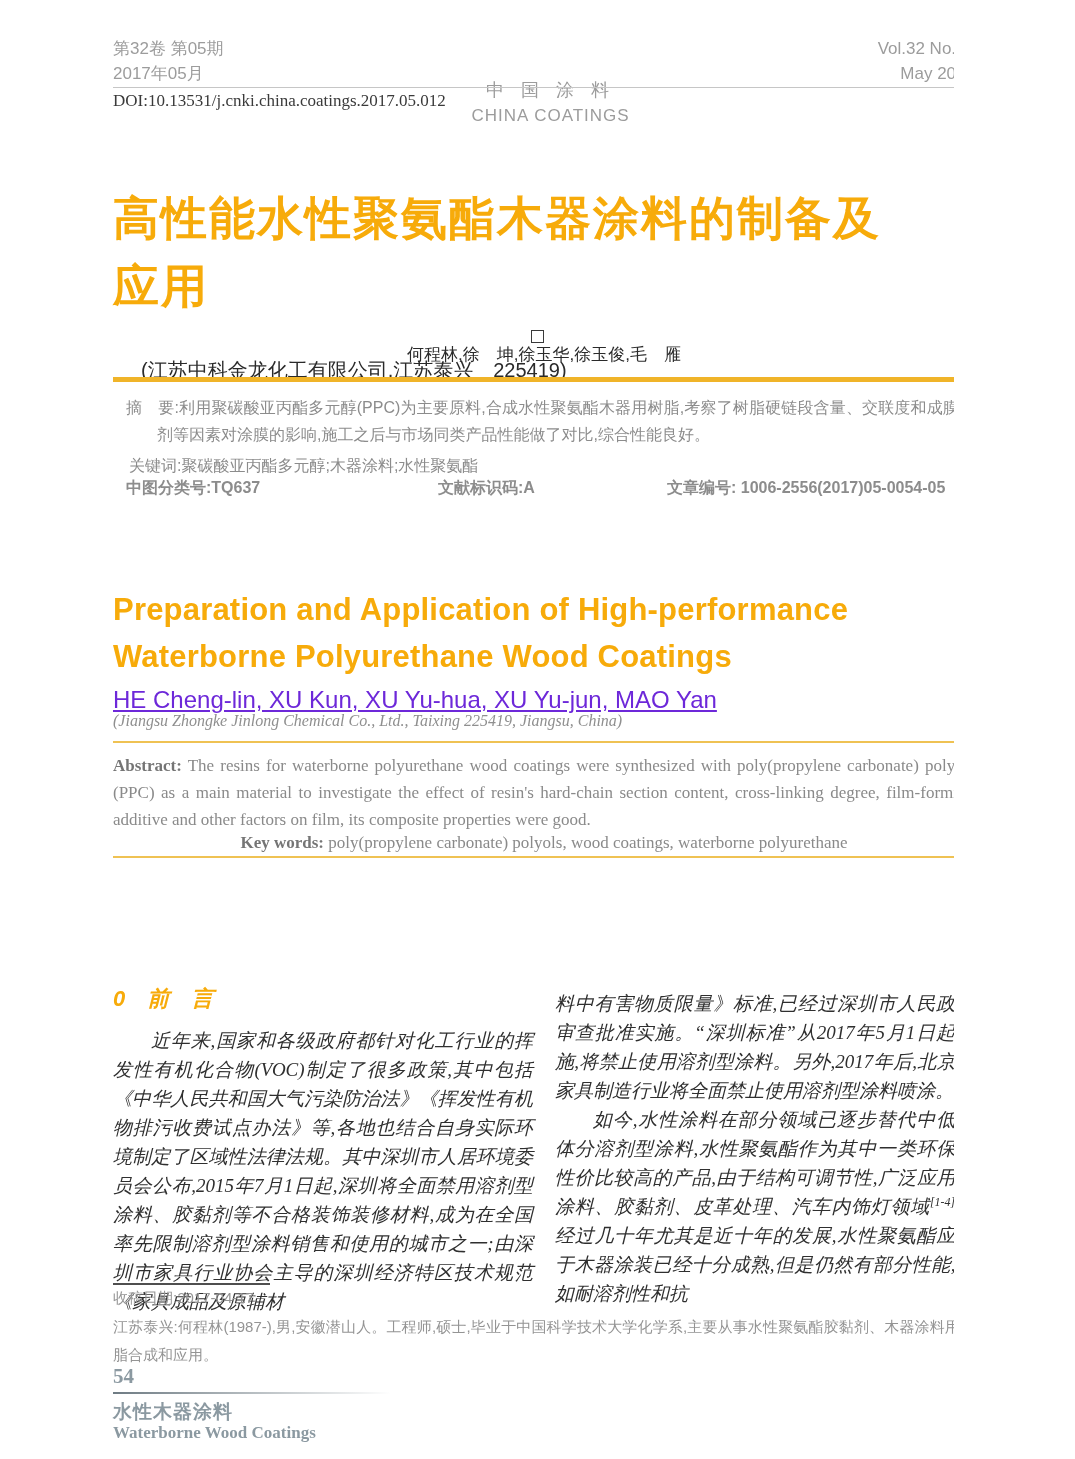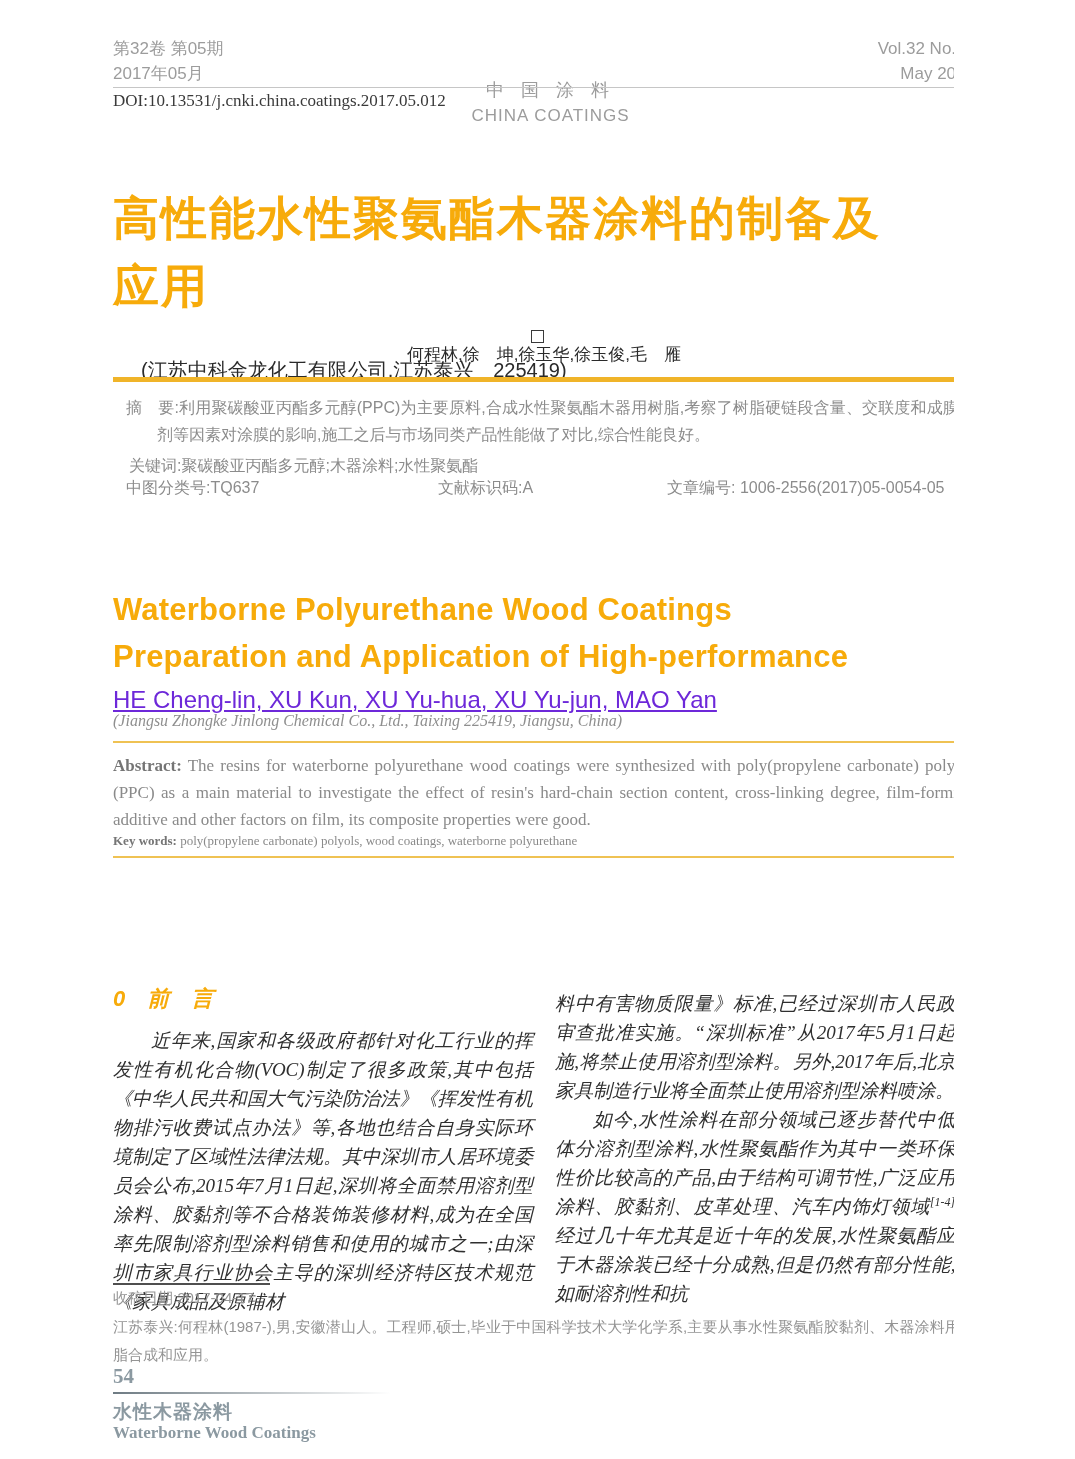--- a/index.html
+++ b/index.html
@@ -37,33 +37,33 @@
   
   .authors-zh{top:330px;color:#2A2A2A;font-size:17px;display:flex;align-items:center;flex-direction:column;}
   .author-box{display:inline-block;width:13px;height:13px;border:1.5px solid #3A3A3A;margin-right:13px;flex:0 0 auto;}
   .affiliation-zh{top:357px;color:#2A2A2A;font-size:20px;padding-left:28px;}
   .rule-thick{top:377px;height:5px;background:var(--rule-thick);}
 
   
   .abstract-zh{top:394px;color:var(--text-gray);font-size:16px;line-height:27px;margin-left:13px;width:849px;padding-left:31px;text-indent:-31px;text-align:justify;}
   .keywords-zh{top:456px;color:var(--text-gray);font-size:16px;margin-left:16px;}
   .clc-row{top:478px;color:var(--text-gray);font-size:16px;margin-left:13px;height:20px;}
-  .clc-row span{position:absolute;top:0;white-space:nowrap;}
+  .clc-row span{position:absolute;top:0;white-space:nowrap;font-weight:bold;}
   .clc-class{left:0;}
   .clc-doc{left:312px;}
   .clc-article{left:541px;}
 
   
   .title-en{top:586px;color:var(--accent);font-weight:bold;font-size:31px;line-height:47px;letter-spacing:0.2px;}
   .authors-en{top:686px;color:#6d28d9;font-size:24px;text-decoration:underline;}
   .affiliation-en{top:712px;color:#8F8F8F;font-size:16px;font-family:"Liberation Serif",serif;font-style:italic;}
   .rule-thin-1{top:741px;height:2px;background:var(--rule-thin);}
   .abstract-en{top:752px;color:#8A8A8A;font-family:"Liberation Serif",serif;font-size:17px;line-height:27px;text-align:justify;}
   .abstract-en .lbl{font-weight:bold;color:#757575;}
-  .keywords-en{top:833px;color:#8A8A8A;font-family:"Liberation Serif",serif;font-size:13px;}
+  .keywords-en{top:833px;color:#8A8A8A;font-family:"Liberation Serif",serif;font-size:17px;text-align:center;}
   .keywords-en .lbl{font-weight:bold;color:#757575;}
   .rule-thin-2{top:856px;height:2px;background:var(--rule-thin);}
 
   
   .body-cols{top:985px;display:flex;gap:22px;font-style:italic;}
   .col{width:424px;color:var(--body-ink);font-family:"Liberation Serif","DejaVu Serif",serif;font-size:19px;line-height:29px;text-align:justify;}
   .sec-heading{color:var(--accent);font-weight:bold;font-size:22px;font-family:"Liberation Sans",sans-serif;line-height:28px;margin-bottom:13px;}
   .col p.indent{text-indent:2em;}
   .col-right{padding-top:4px;}
   sup.ref{font-size:12px;line-height:0;vertical-align:super;}
@@ -118,22 +118,22 @@
 
   <p class="abs keywords-zh"><span>关键词:</span><span>聚碳酸亚丙酯多元醇;木器涂料;水性聚氨酯</span></p>
 
   <div class="abs clc-row">
     <span class="clc-class">中图分类号:TQ637</span>
     <span class="clc-doc">文献标识码:A</span>
     <span class="clc-article">文章编号: 1006-2556(2017)05-0054-05</span>
   </div>
 
   <div class="abs title-en">
+    <div>Preparation and Application of High-performance</div>
     <div>Waterborne Polyurethane Wood Coatings</div>
-    <div>Preparation and Application of High-performance</div>
   </div>
   <div class="abs authors-en">HE Cheng-lin, XU Kun, XU Yu-hua, XU Yu-jun, MAO Yan</div>
   <div class="abs affiliation-en">(Jiangsu Zhongke Jinlong Chemical Co., Ltd., Taixing 225419, Jiangsu, China)</div>
 
   <div class="abs rule-thin-1"></div>
 
   <p class="abs abstract-en"><span class="lbl">Abstract:</span><span> The resins for waterborne polyurethane wood coatings were synthesized with poly(propylene carbonate) polyols (PPC) as a main material to investigate the effect of resin's hard-chain section content, cross-linking degree, film-forming additive and other factors on film, its composite properties were good.</span></p>
   <p class="abs keywords-en"><span class="lbl">Key words:</span><span> poly(propylene carbonate) polyols, wood coatings, waterborne polyurethane</span></p>
 
   <div class="abs rule-thin-2"></div>

